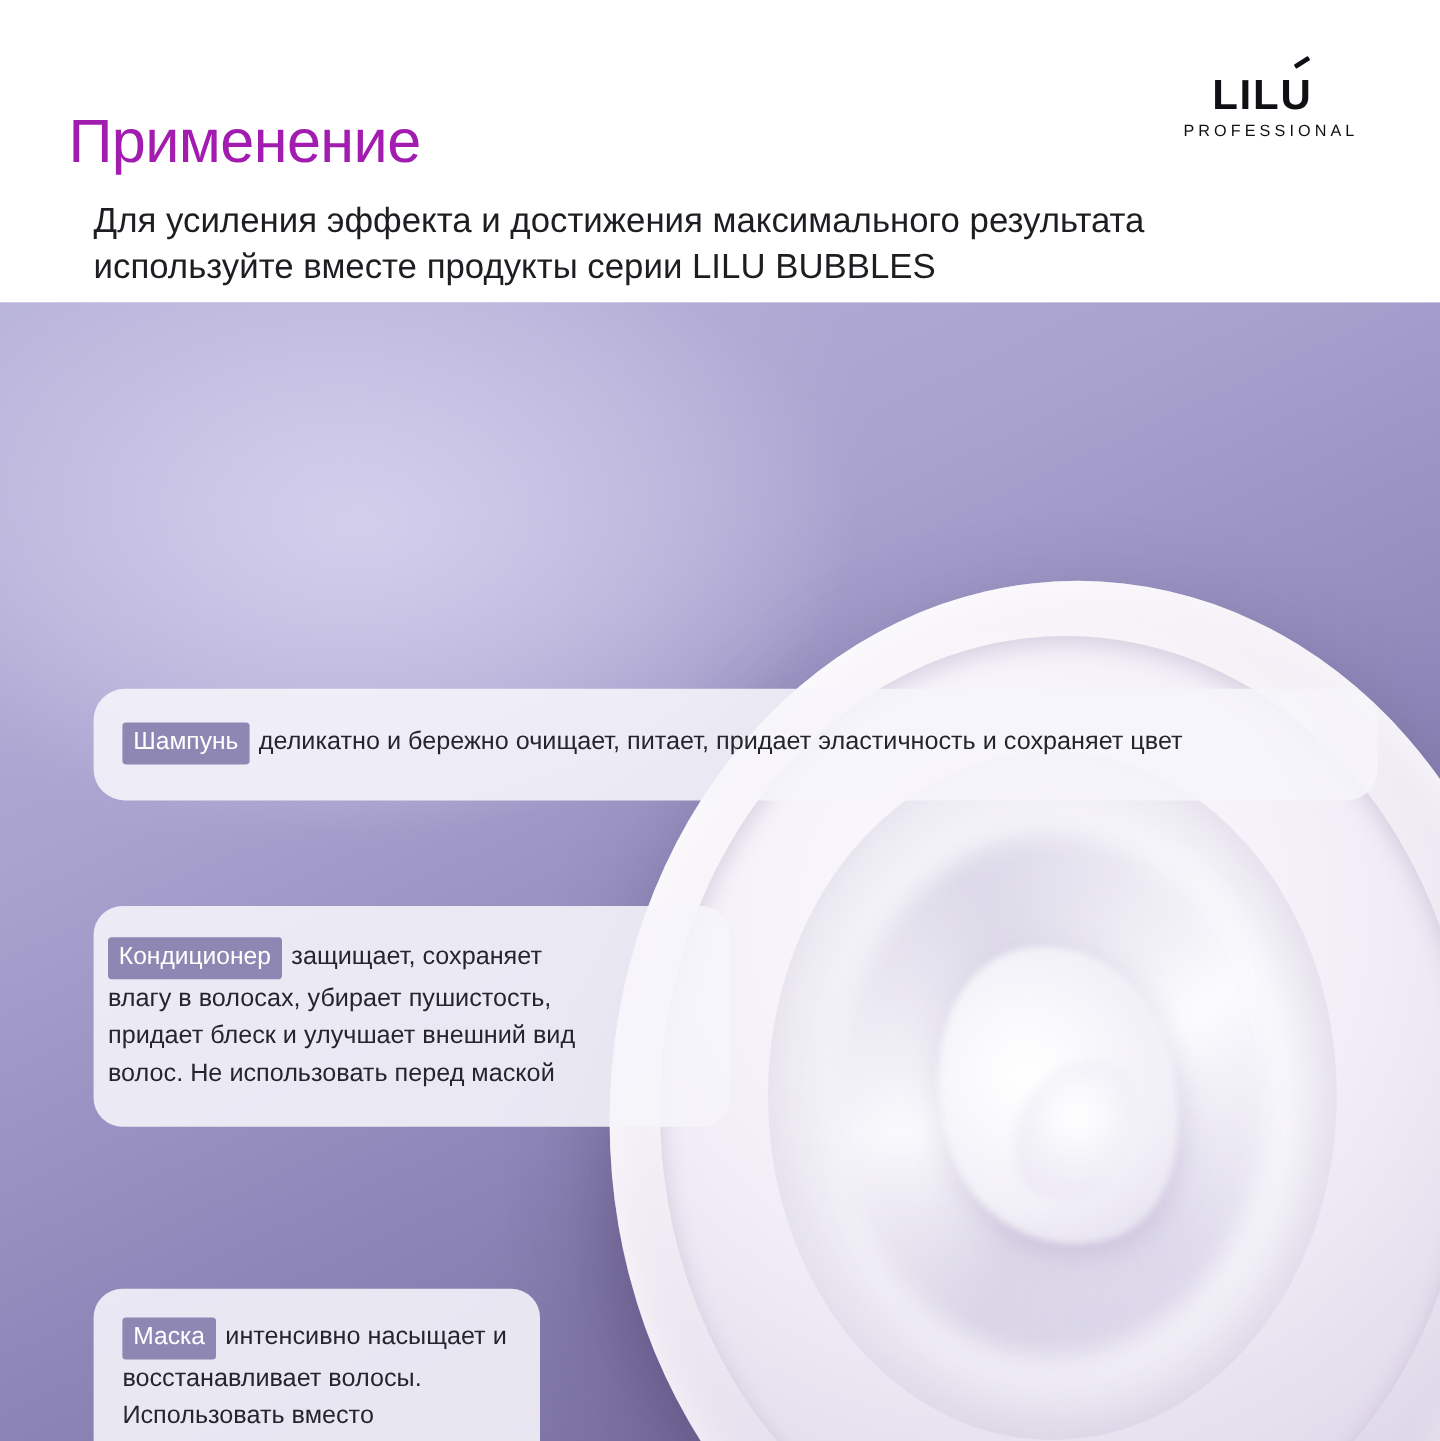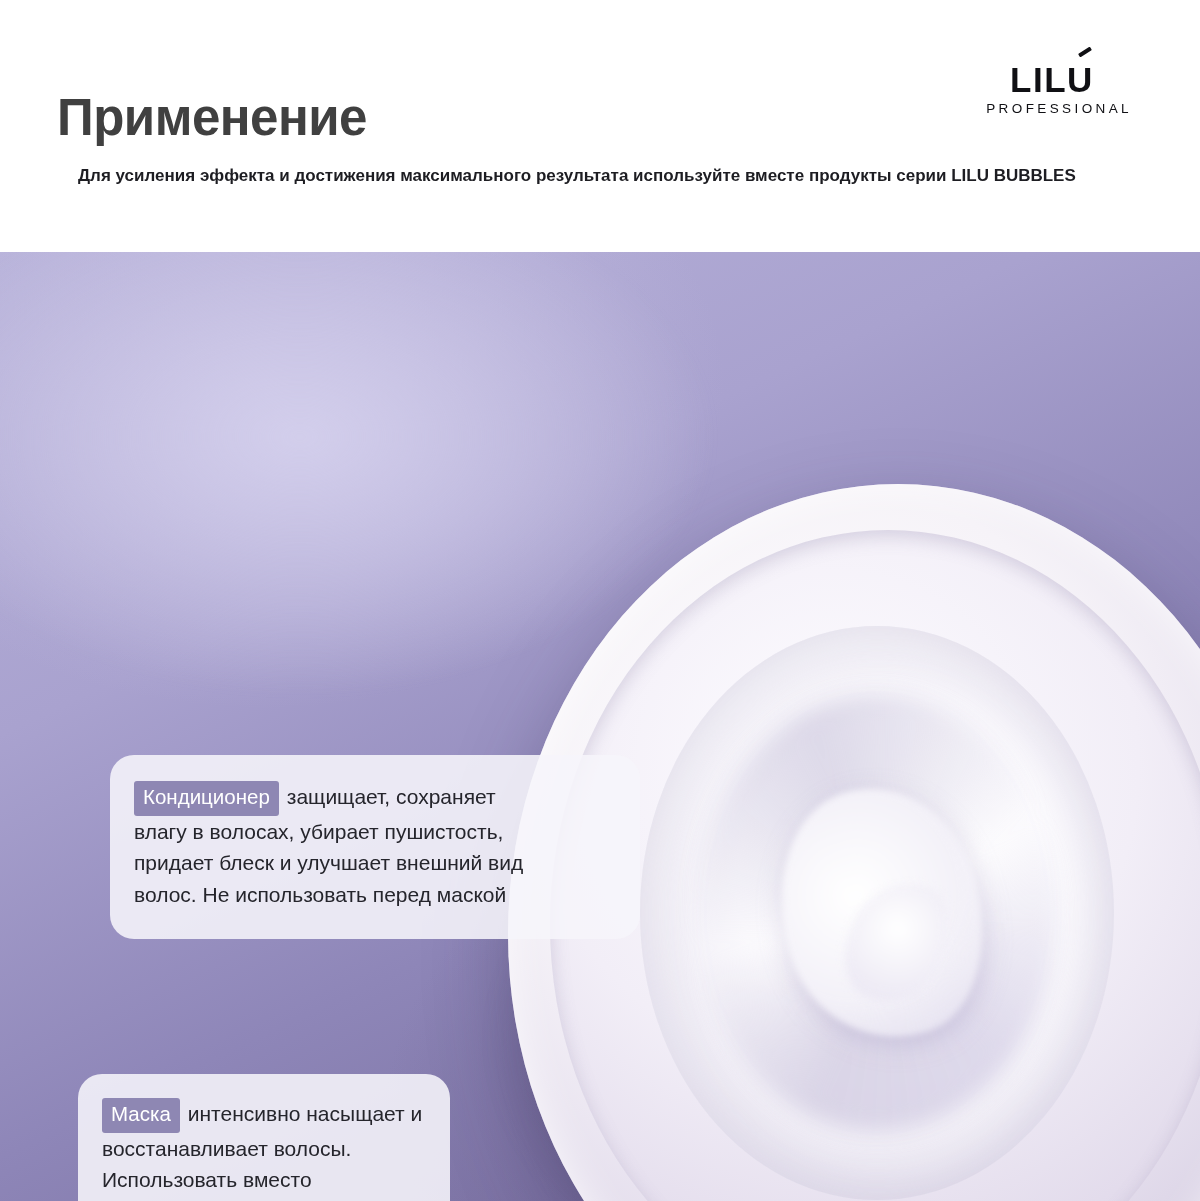--- a/index.html
+++ b/index.html
@@ -26,35 +26,35 @@
     width: 1200px;
     height: 252px;
     background: #ffffff;
     box-sizing: border-box;
   }
   .title {
     position: absolute;
     left: 57px;
     top: 56px;
     font-size: 51px;
-    font-weight: 700;
+    font-weight: 400;
     letter-spacing: -0.5px;
-    color: #404040;
+    color: #a21caf;
     line-height: 1.1;
     white-space: nowrap;
   }
   .subtitle {
     position: absolute;
     left: 78px;
     top: 165px;
     width: 1040px;
-    font-size: 17px;
+    font-size: 29px;
     line-height: 1.34;
     color: #1d1d22;
-    font-weight: 700;
+    font-weight: 400;
   }
 
   
   .logo {
     position: absolute;
     right: 68px;
     top: 62px;
     width: 160px;
     text-align: center;
     color: #101014;
@@ -232,23 +232,22 @@
     left: 78px;
     top: 322px;
     width: 1070px;
     padding: 28px 30px 30px 24px;
     border-radius: 26px;
   }
   #card-conditioner {
     left: 78px;
     top: 503px;
     width: 530px;
-    padding: 26px 26px 28px 24px;
+    padding: 26px 26px 28px 12px;
     border-radius: 24px;
-    margin-left: 32px;
   }
   #card-conditioner p { max-width: 400px; }
   #card-mask {
     left: 78px;
     top: 822px;
     width: 372px;
     padding: 24px 24px 28px 24px;
     border-radius: 24px;
   }
 </style>
@@ -277,20 +276,25 @@
     <div class="jar">
       <div class="jar-rim">
         <div class="jar-inner">
           <div class="swirl"></div>
           <div class="swirl2"></div>
           <div class="swirl3"></div>
         </div>
       </div>
     </div>
 
+    <div class="card" id="card-shampoo">
+      <p>
+        <span class="tag">Шампунь</span><span>деликатно и бережно очищает, питает, придает эластичность и сохраняет цвет</span>
+      </p>
+    </div>
 
     <div class="card" id="card-conditioner">
       <p>
         <span class="tag">Кондиционер</span><span>защищает, сохраняет влагу в волосах, убирает пушистость, придает блеск и улучшает внешний вид волос. Не использовать перед маской</span>
       </p>
     </div>
 
     <div class="card" id="card-mask">
       <p>
         <span class="tag">Маска</span><span>интенсивно насыщает и восстанавливает волосы. Использовать вместо кондиционера </span><span class="bold-line">1-2 раза в неделю</span>

